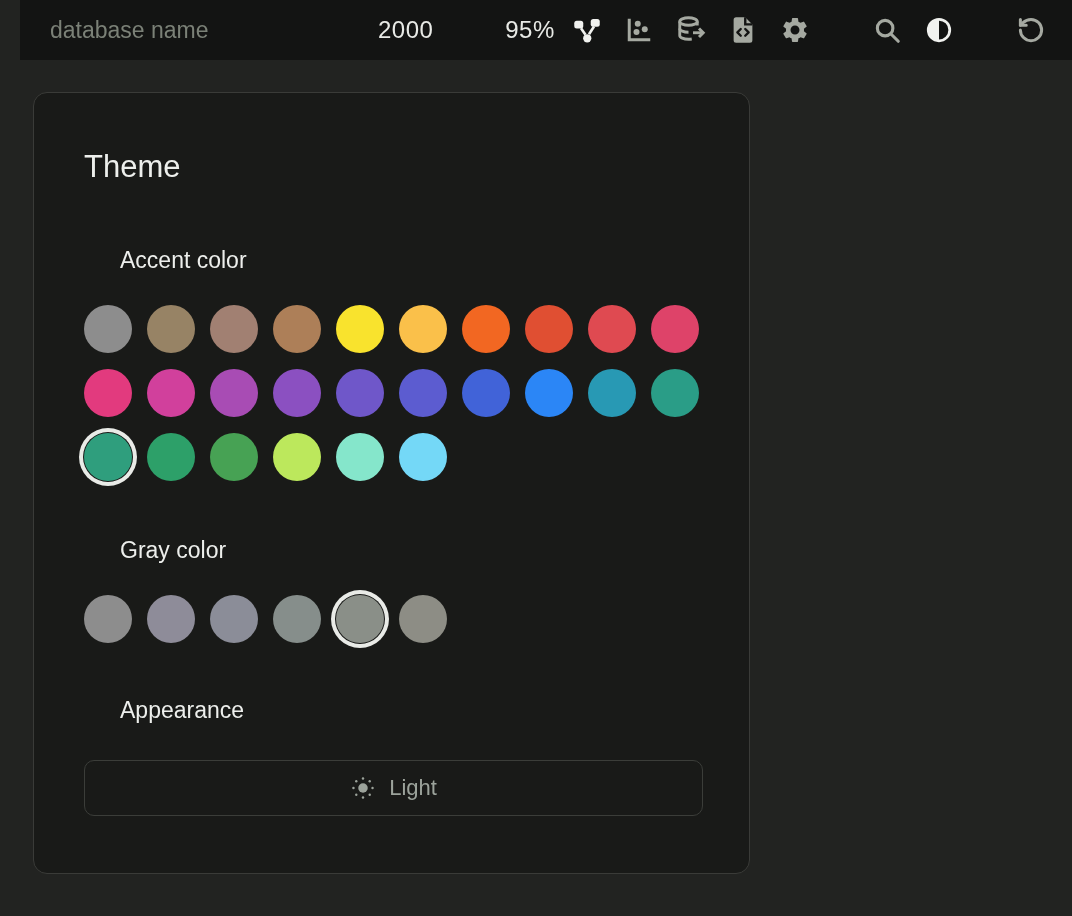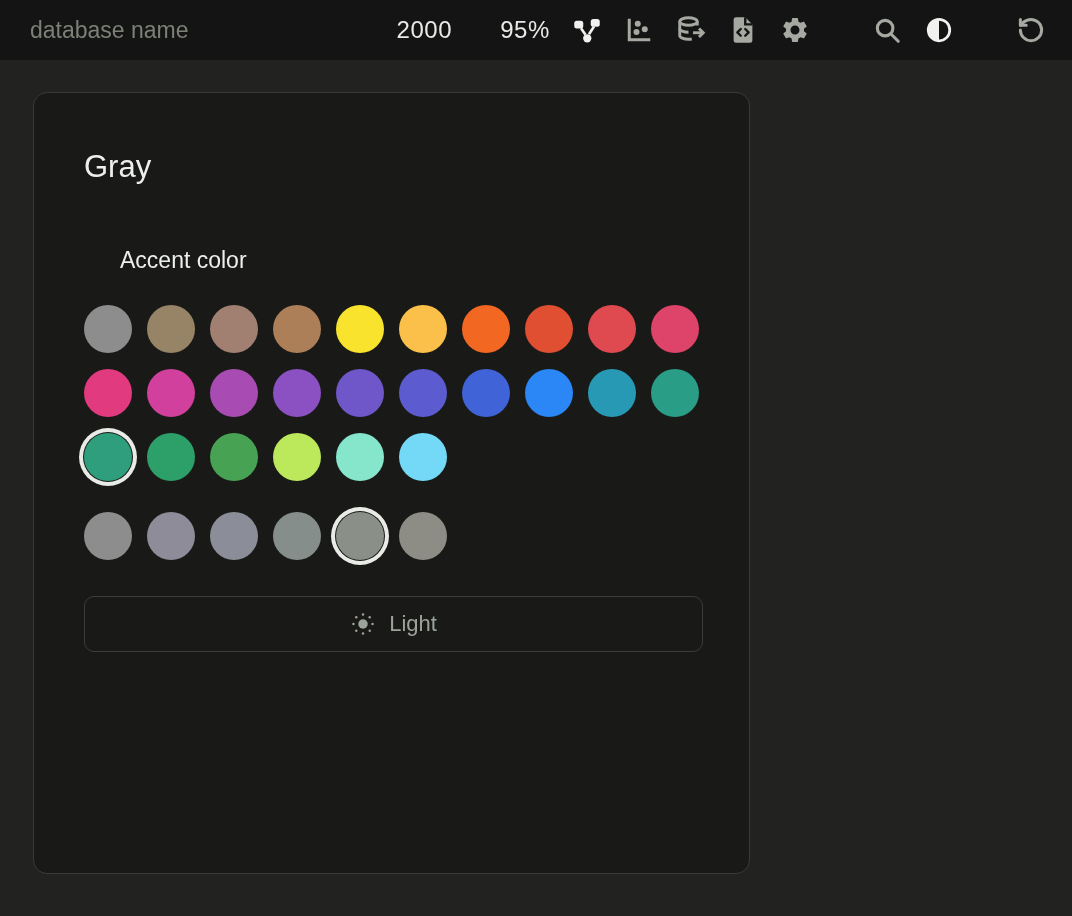--- a/index.html
+++ b/index.html
@@ -9,28 +9,29 @@
     background:#222321;
     color:#eceeea;
     -webkit-font-smoothing:antialiased;
   }
 
   
   .topbar {
     height:60px; background:#131413;
     display:flex; align-items:center;
     padding:0 26px 0 30px;
+    margin-left:20px;
   }
   .db-name {
     width:300px; font-size:23px; color:#7b8177;
     background:transparent; border:none; outline:none;
     font-family:"Liberation Sans", sans-serif;
   }
   .tb-num { font-size:24px; color:#e8eae6; letter-spacing:0.5px; }
-  .tb-count { margin-left:32px; width:96px; text-align:right; }
+  .tb-count { margin-left:32px; width:96px; text-align:left; }
   .tb-zoom  { margin-left:26px; width:96px; text-align:center; }
   .tb-icons { margin-left:auto; display:flex; align-items:center; gap:22px; }
   .tb-btn {
     width:30px; height:30px; display:flex; align-items:center; justify-content:center;
     background:none; border:none; cursor:pointer; padding:0;
     color:#a5a9a1;
   }
   .tb-btn.active { color:#f1f2ef; }
   .tb-btn svg { width:30px; height:30px; display:block; }
   .tb-gap { width:18px; }
@@ -142,21 +143,21 @@
     <button class="tb-btn">
       <svg viewBox="0 0 24 24" fill="none" stroke="currentColor" stroke-width="2.4" stroke-linecap="round" stroke-linejoin="round">
         <path d="M3.5 12a8.5 8.5 0 1 0 8.5-8.5 9.2 9.2 0 0 0-6.36 2.59L3.5 8.2"></path>
         <path d="M3.5 3.5v4.7h4.7"></path>
       </svg>
     </button>
   </div>
 </div>
 
 <div class="panel">
-  <div class="panel-title">Gray</div>
+  <div class="panel-title">Theme</div>
 
   <div class="section-label lbl-accent">Accent color</div>
   <div class="swatch-grid" id="accent-grid">
       <button class="swatch" title="gray" style="background: rgb(141, 141, 141);"></button>
       <button class="swatch" title="gold" style="background: rgb(151, 131, 101);"></button>
       <button class="swatch" title="bronze" style="background: rgb(161, 128, 114);"></button>
       <button class="swatch" title="brown" style="background: rgb(173, 127, 88);"></button>
       <button class="swatch" title="yellow" style="background: rgb(249, 227, 45);"></button>
       <button class="swatch" title="amber" style="background: rgb(250, 192, 74);"></button>
       <button class="swatch" title="orange" style="background: rgb(242, 103, 34);"></button>
@@ -174,29 +175,31 @@
       <button class="swatch" title="cyan" style="background: rgb(40, 153, 180);"></button>
       <button class="swatch" title="teal" style="background: rgb(42, 157, 135);"></button>
       <button class="swatch selected" title="jade" style="background: rgb(47, 158, 125);"></button>
       <button class="swatch" title="green" style="background: rgb(45, 160, 105);"></button>
       <button class="swatch" title="grass" style="background: rgb(71, 162, 84);"></button>
       <button class="swatch" title="lime" style="background: rgb(188, 232, 92);"></button>
       <button class="swatch" title="mint" style="background: rgb(133, 230, 203);"></button>
       <button class="swatch" title="sky" style="background: rgb(116, 216, 247);"></button>
     </div>
 
+  <div class="section-label lbl-gray">Gray color</div>
   <div class="swatch-grid" id="gray-grid">
       <button class="swatch" title="gray" style="background: rgb(141, 141, 141);"></button>
       <button class="swatch" title="mauve" style="background: rgb(142, 140, 153);"></button>
       <button class="swatch" title="slate" style="background: rgb(139, 141, 152);"></button>
       <button class="swatch" title="sage" style="background: rgb(134, 142, 139);"></button>
       <button class="swatch selected" title="olive" style="background: rgb(138, 143, 136);"></button>
       <button class="swatch" title="sand" style="background: rgb(141, 141, 133);"></button>
     </div>
 
+  <div class="section-label lbl-appearance">Appearance</div>
   <div class="appearance-row">
     <button class="appearance-btn">
       <svg viewBox="0 0 24 24" fill="currentColor">
         <circle cx="12" cy="12" r="4.4"></circle>
         <circle cx="12" cy="3.2" r="1.15"></circle>
           <circle cx="12" cy="20.8" r="1.15"></circle>
         <circle cx="3.2" cy="12" r="1.15"></circle>
           <circle cx="20.8" cy="12" r="1.15"></circle>
         <circle cx="5.8" cy="5.8" r="1.1"></circle>
           <circle cx="18.2" cy="5.8" r="1.1"></circle>

